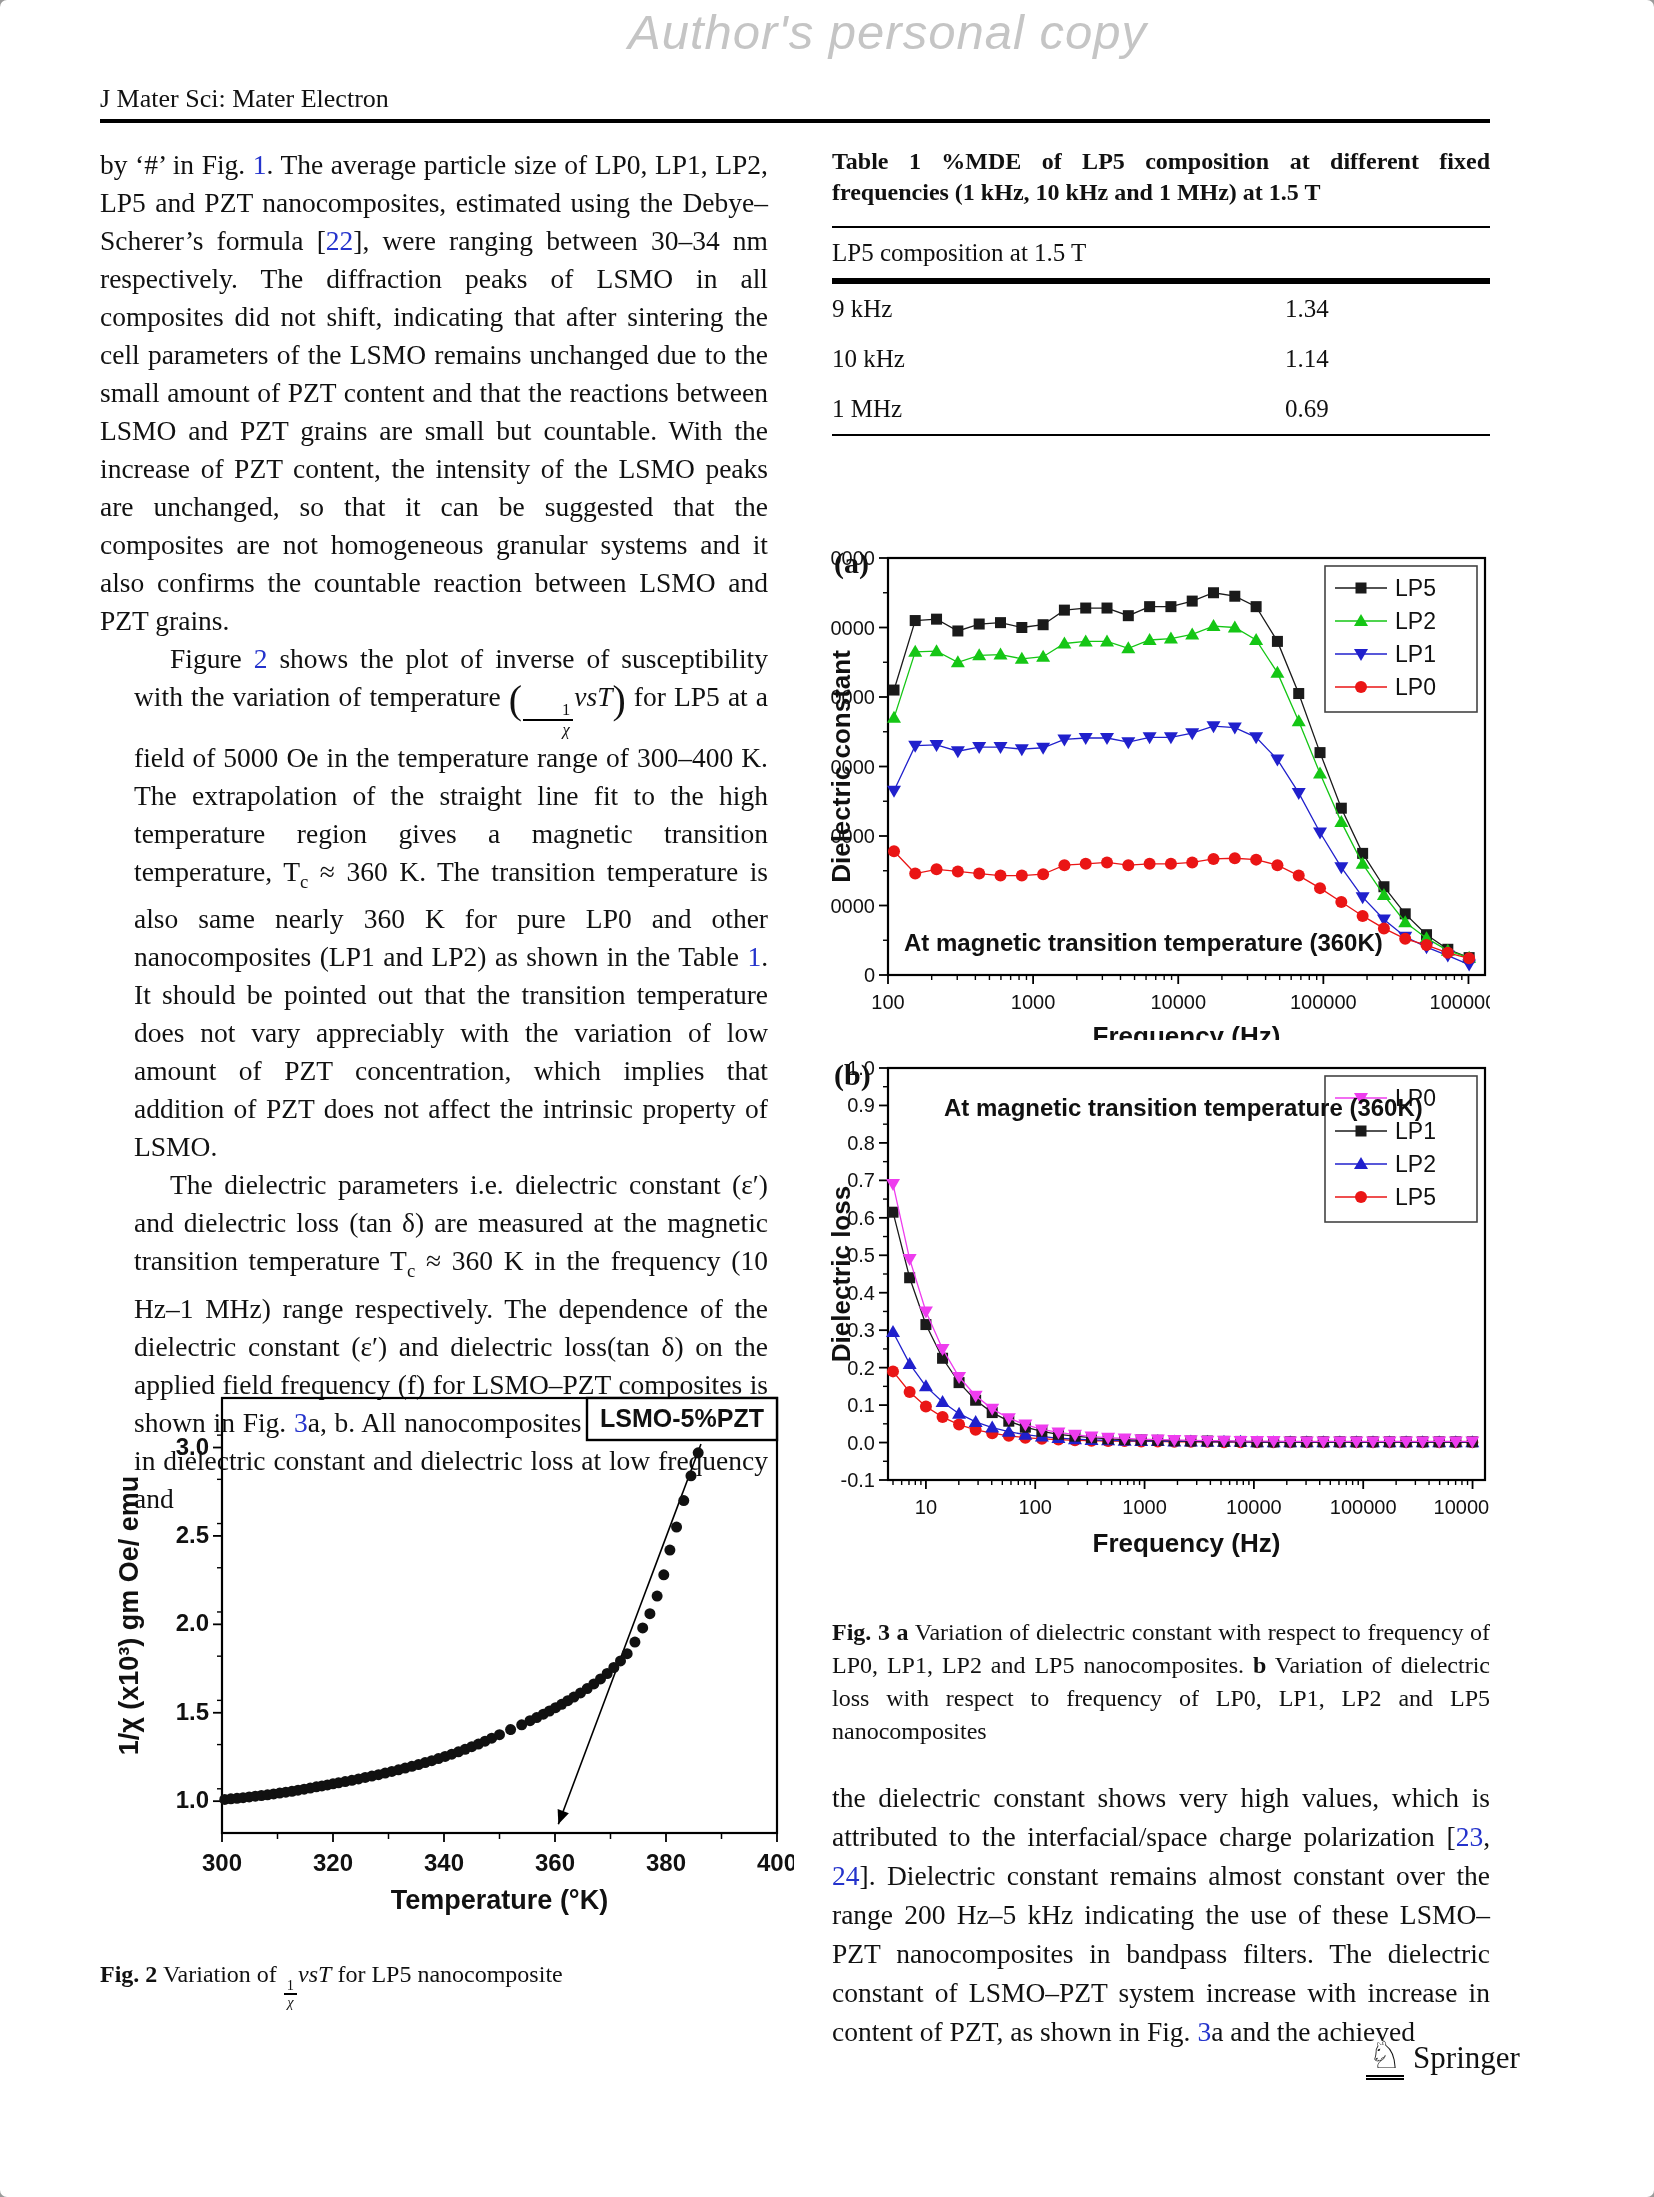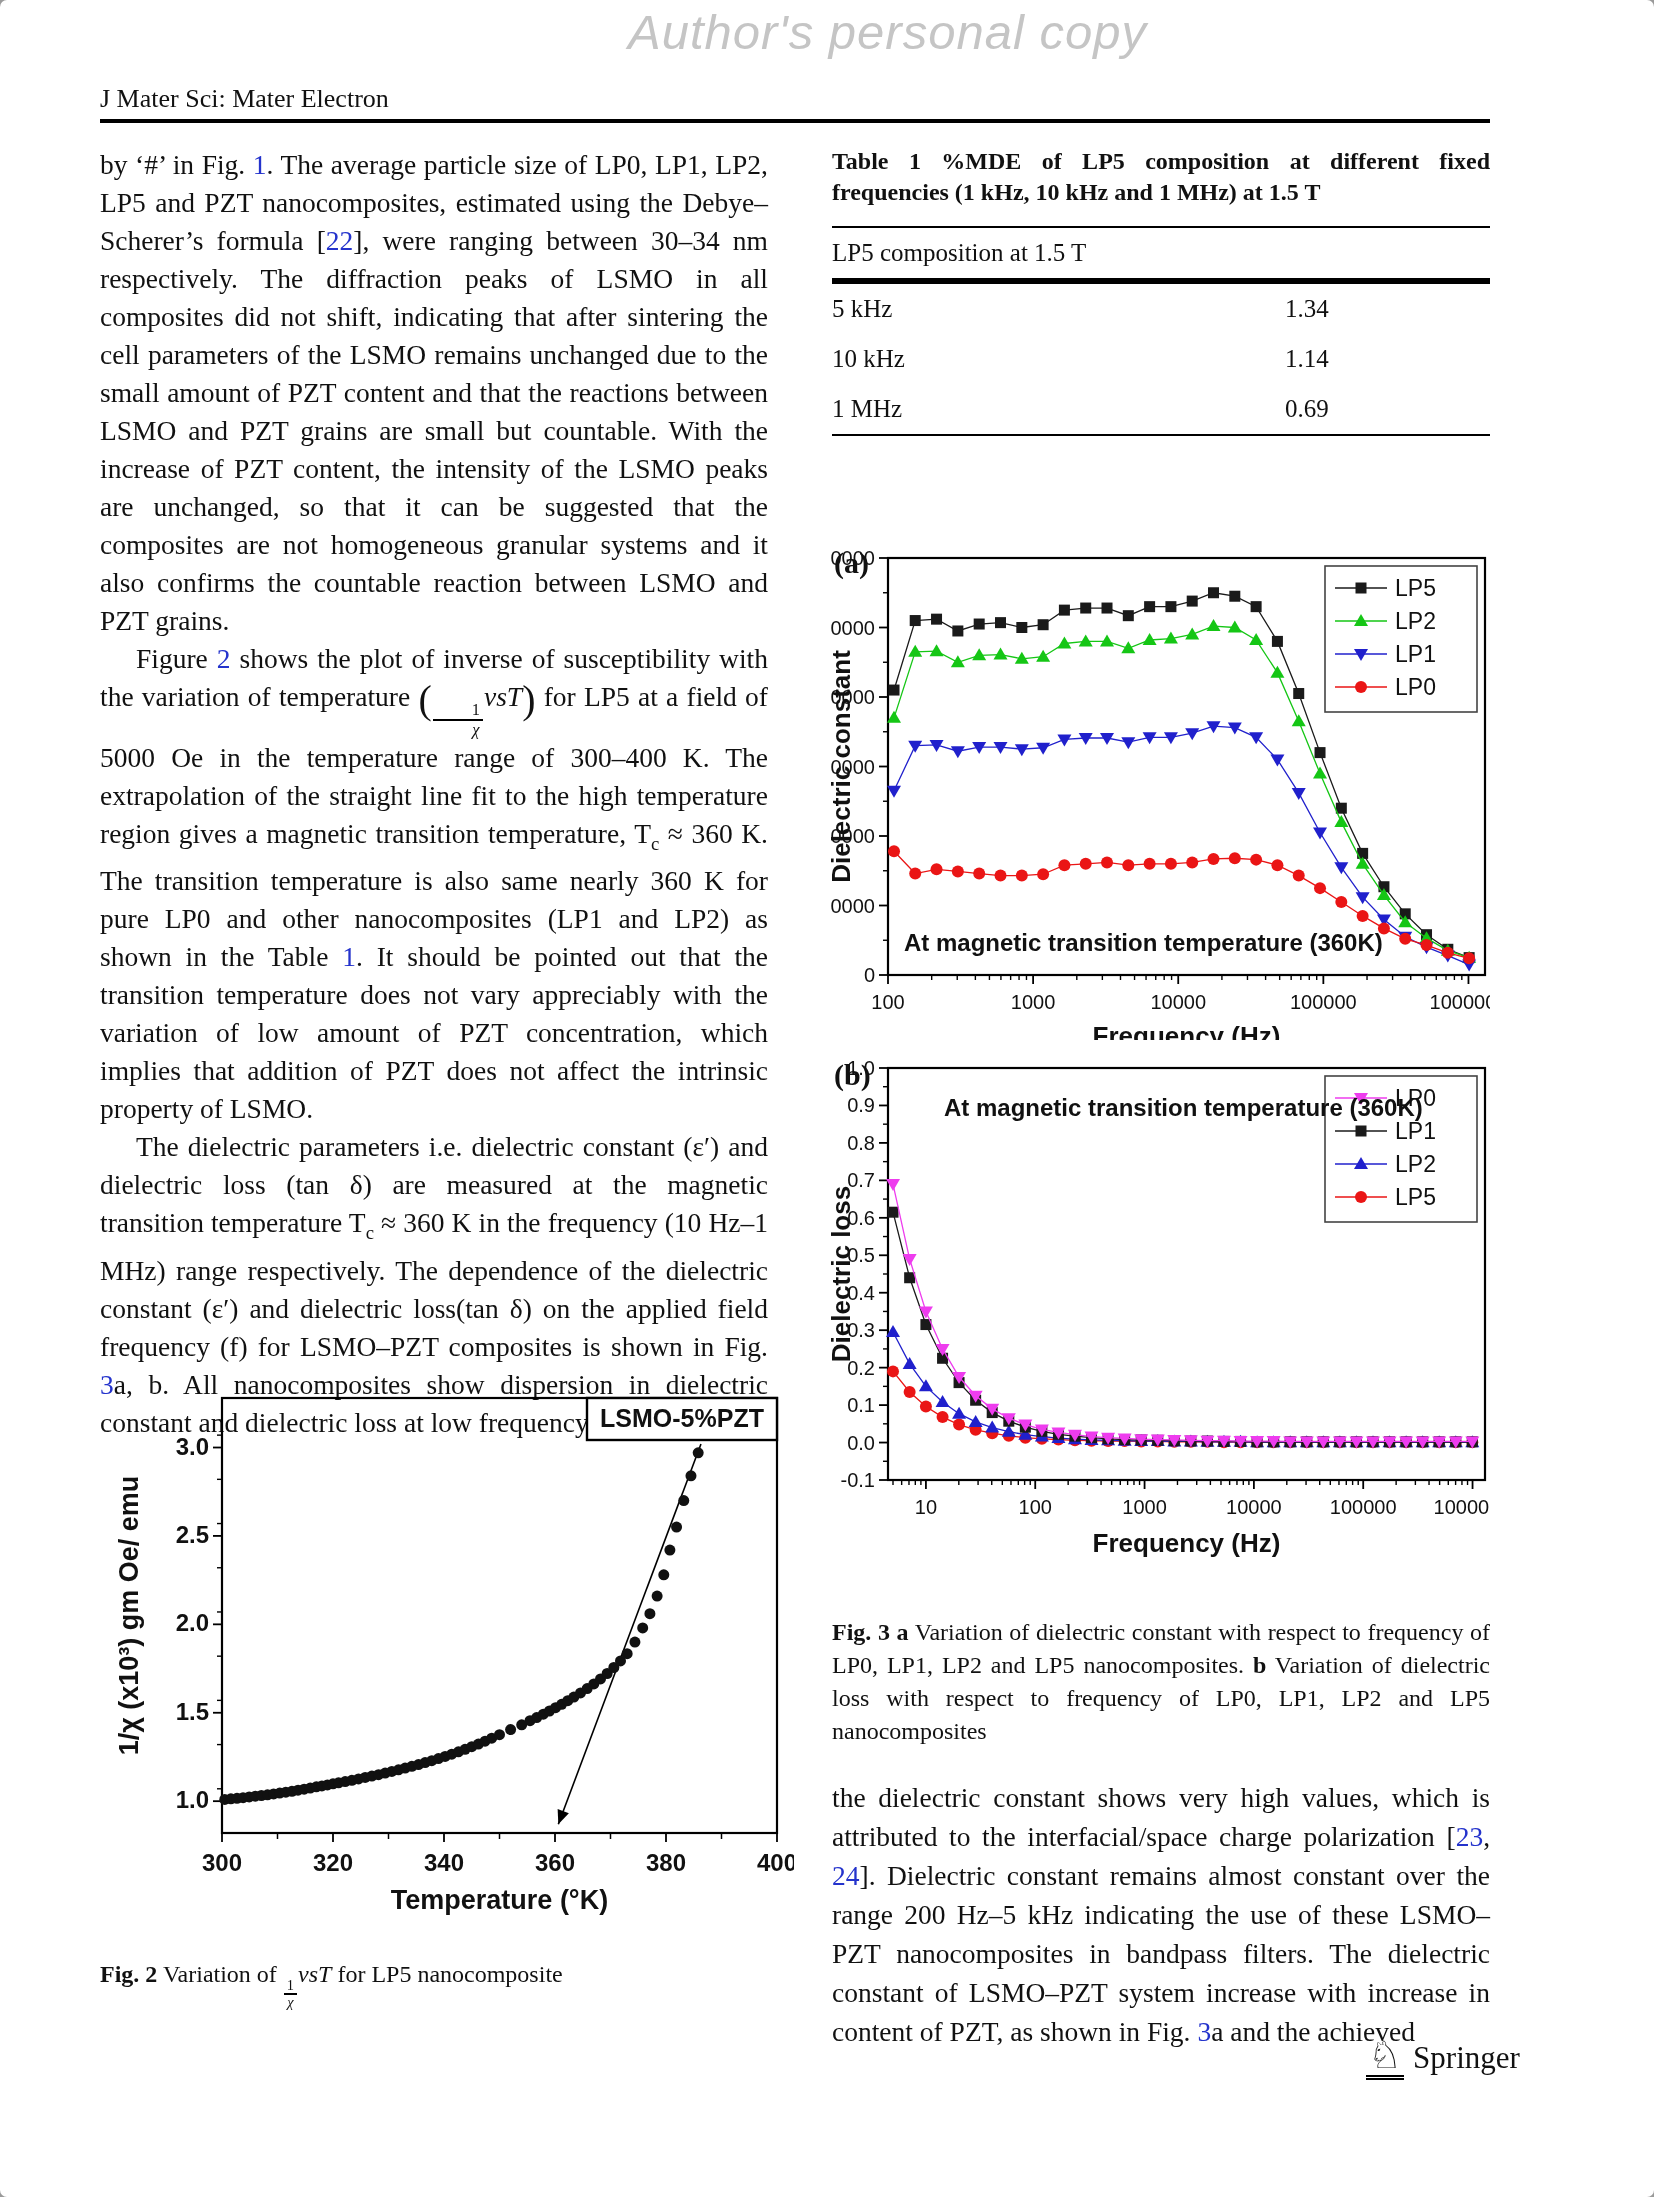--- a/index.html
+++ b/index.html
@@ -4,21 +4,21 @@
 <style>
   html,body{margin:0;padding:0;background:#9a9a9a;}
   .page{position:relative;width:1654px;height:2197px;background:#ffffff;margin:0 auto;
         font-family:"Liberation Serif",serif;color:#111;overflow:hidden;border-radius:7px;}
   .watermark{position:absolute;left:628px;top:4px;font-family:"Liberation Sans",sans-serif;
              font-style:italic;font-size:49px;color:#c5c5c5;letter-spacing:1px;}
   .journal{position:absolute;left:100px;top:84px;font-size:26px;}
   .header-rule{position:absolute;left:100px;top:119px;width:1390px;height:4px;background:#000;}
   .leftcol{position:absolute;left:100px;top:146px;width:668px;}
   .body-p{margin:0;font-size:27.5px;line-height:38px;text-align:justify;}
-  .body-p.indent{text-indent:36px;}
+  .body-p.indent{text-indent:36px;margin-left:34px;}
   .ref{color:#2433cc;}
   sub{font-size:0.68em;}
   .bigp{font-size:1.45em;vertical-align:-0.18em;line-height:0;}
   .frac{display:inline-flex;flex-direction:column;align-items:center;vertical-align:-0.55em;
         font-size:0.60em;line-height:1.08;padding:0 1px;}
   .fnum{border-bottom:2px solid #000;padding:0 3px;}
   .fden{font-style:italic;}
   
   .tablewrap{position:absolute;left:832px;top:146px;width:658px;}
   .tcaption{margin:0 0 18px 0;font-size:24px;line-height:31px;text-align:justify;font-weight:bold;}
@@ -60,21 +60,21 @@
 
   <div class="tablewrap">
     <p class="tcaption"><b>Table 1</b>  %MDE of LP5 composition at different fixed frequencies (1 kHz, 10 kHz and 1 MHz) at 1.5 T</p>
     <div class="rule1"></div>
     <div class="trow pad">
       <span>LP5 composition at 1.5 T</span>
     </div>
     <div class="rule1"></div>
     <div class="rule2"></div>
     <div class="trow pad">
-      <span class="c1">5 kHz</span>
+      <span class="c1">9 kHz</span>
       <span class="c2">1.34</span>
     </div>
     <div class="trow pad">
       <span class="c1">10 kHz</span>
       <span class="c2">1.14</span>
     </div>
     <div class="trow pad">
       <span class="c1">1 MHz</span>
       <span class="c2">0.69</span>
     </div>

